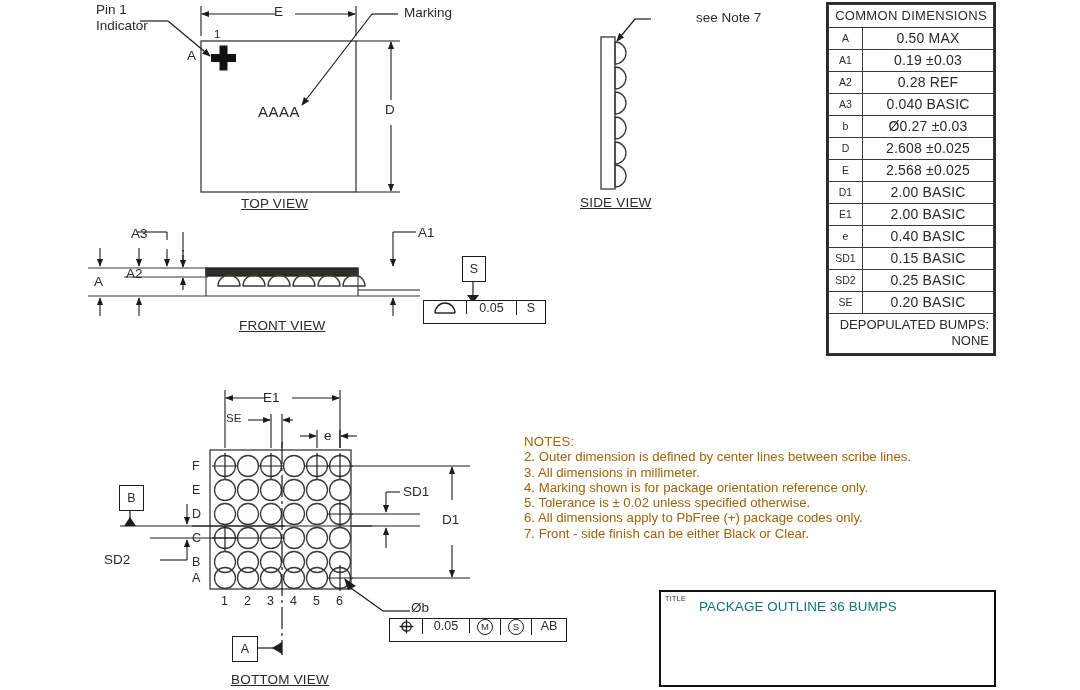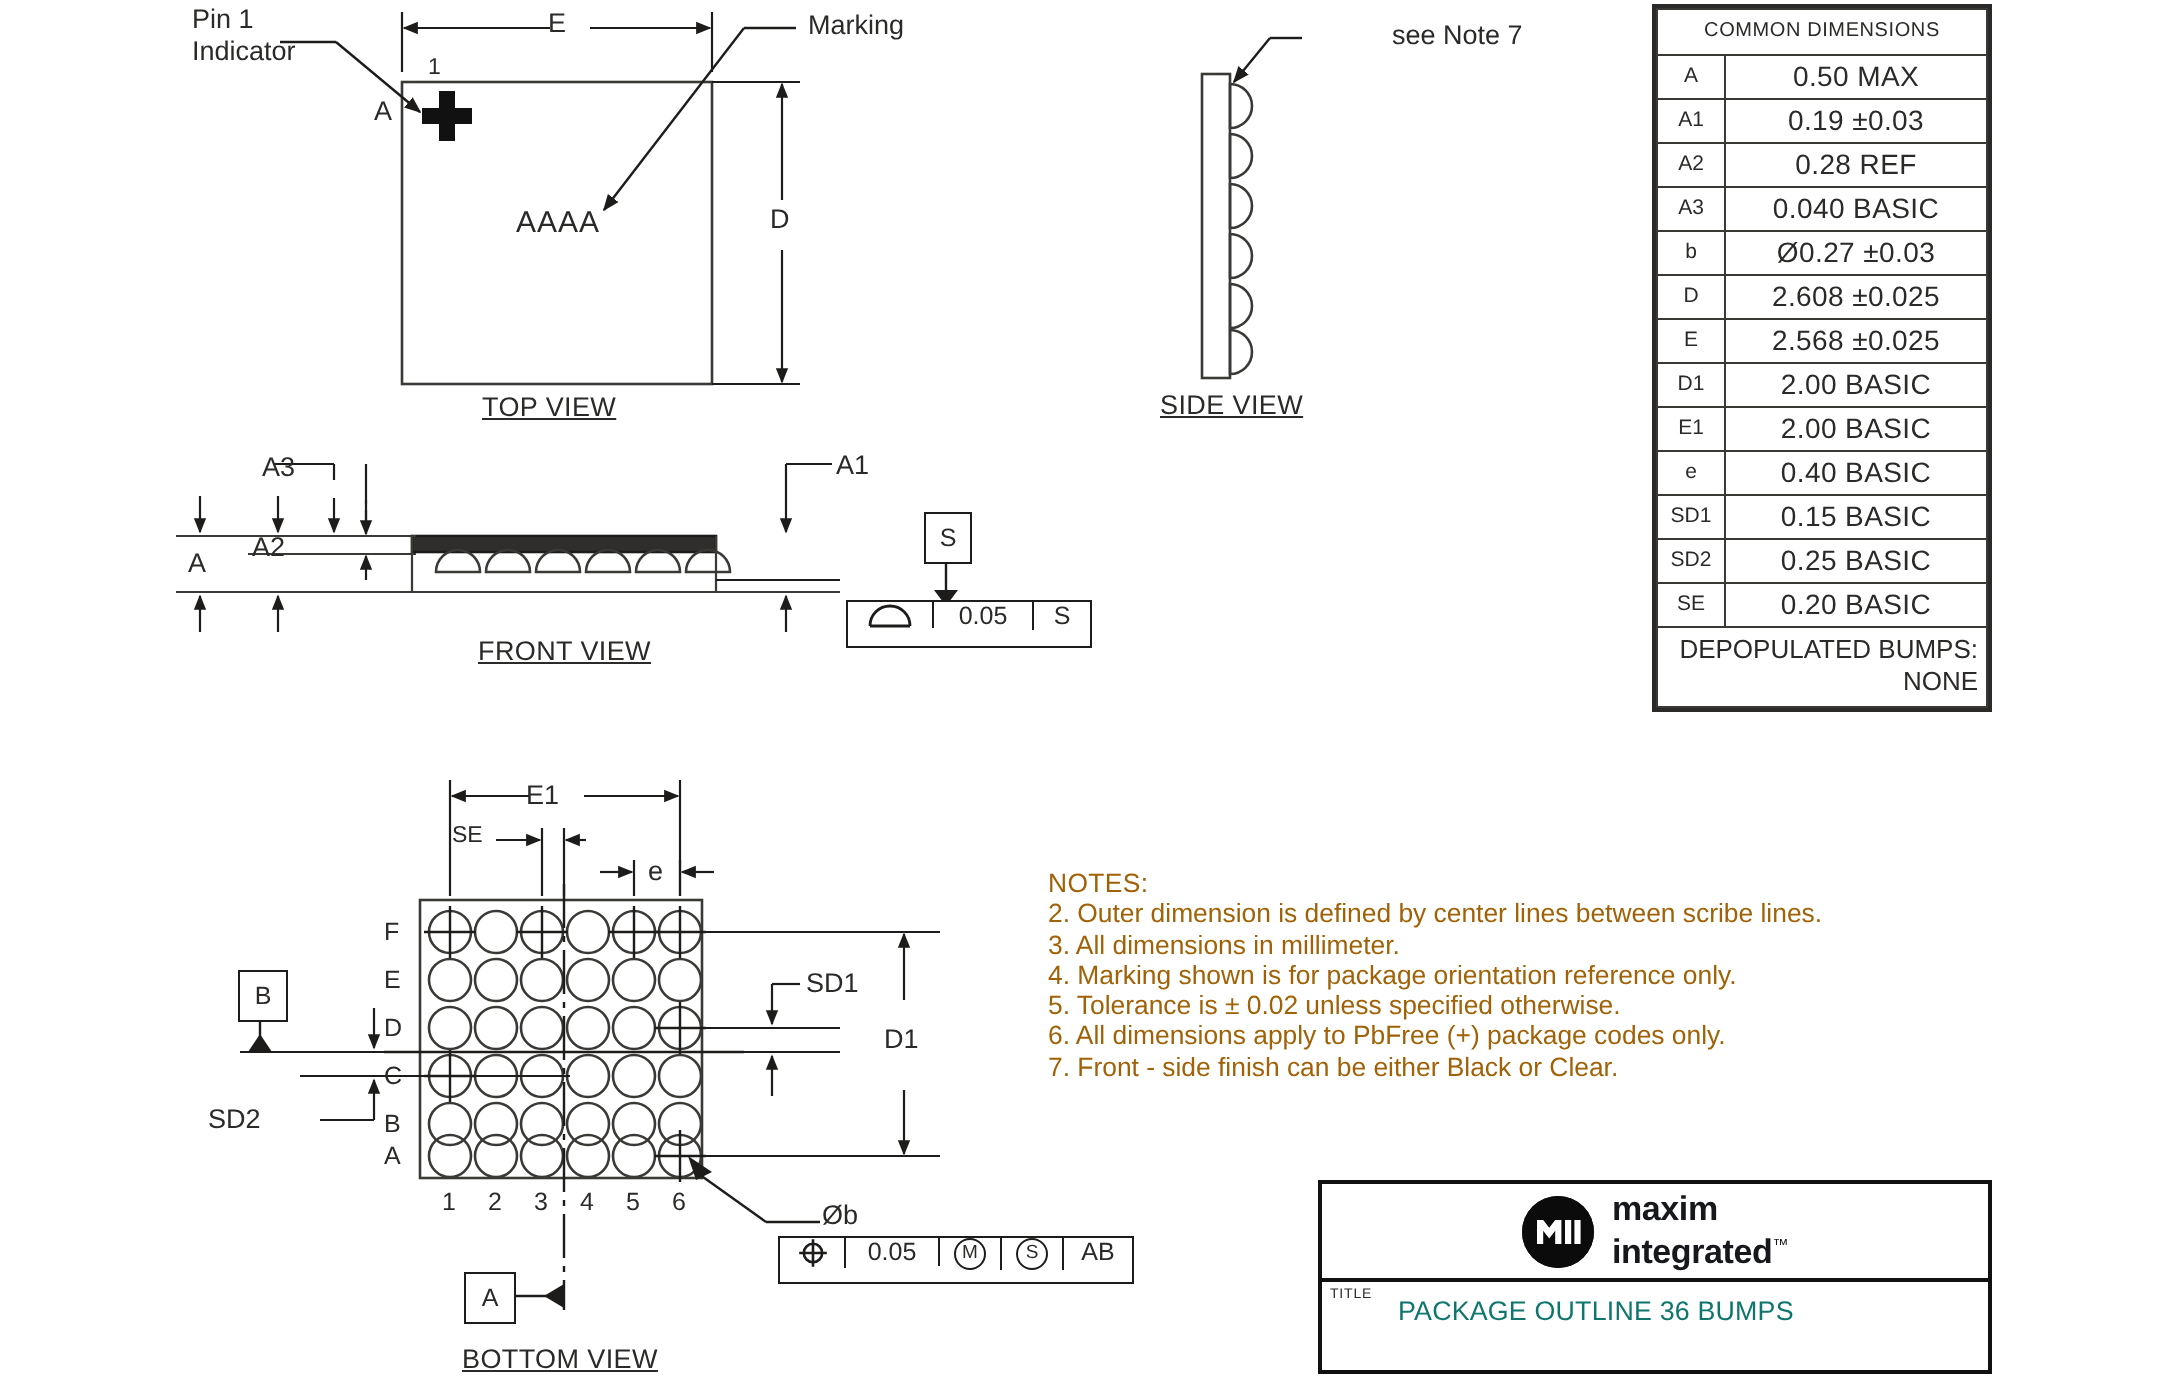--- a/index.html
+++ b/index.html
@@ -17,21 +17,21 @@
     border:2px solid #2b2a28;border-collapse:collapse;background:#fff;
   }
   #dim-table table{border-collapse:collapse;width:100%;}
   #dim-table td{
     border:1px solid #3a3936;
     font-size:12.5px;color:#2b2a28;
     padding:0;height:21px;line-height:21px;text-align:center;
     white-space:nowrap;
   }
   #dim-table td.hdr{
-    font-size:10px;letter-spacing:.3px;height:22px;line-height:22px;
+    font-size:13px;letter-spacing:.3px;height:22px;line-height:22px;
   }
   #dim-table td.sym{
     width:33px;font-size:10.5px;
   }
   #dim-table td.val{
     font-size:14px;text-align:center;letter-spacing:.2px;
   }
   #dim-table td.depop{
     text-align:right;font-size:13px;line-height:16px;
     padding:3px 4px 4px 3px;height:auto;
@@ -494,36 +494,20 @@
         <li>2. Outer dimension is defined by center lines between scribe lines.</li>
         <li>3. All dimensions in millimeter.</li>
         <li>4. Marking shown is for package orientation reference only.</li>
         <li>5. Tolerance is ± 0.02 unless specified otherwise.</li>
         <li>6. All dimensions apply to PbFree (+) package codes only.</li>
         <li>7. Front - side finish can be either Black or Clear.</li>
       </ol>
   </div>
 
   <div id="title-block">
-    <div id="tb-logo">
-      <div class="mark">
-        <svg width="36" height="36" viewBox="0 0 36 36">
-          <circle cx="18" cy="18" r="18" fill="#0b0b0b"></circle>
-          <path d="M7.5,12 L7.5,24 L10.6,24 L10.6,17.4 L13.6,21.2 L16.6,17.4 L16.6,24 L19.7,24 L19.7,12 L16.6,12 L13.6,15.9 L10.6,12 Z" fill="#ffffff"></path>
-          <path d="M21.5,12 L24.6,12 L24.6,24 L21.5,24 Z" fill="#ffffff"></path>
-          <path d="M26.2,12 L29.3,12 L29.3,24 L26.2,24 Z" fill="#ffffff"></path>
-        </svg>
-      </div>
-      <div class="wordmark">
-        <div>maxim</div>
-        <div>
-          <span>integrated</span><span class="tm">™</span>
-        </div>
-      </div>
-    </div>
     <div id="tb-title">
       <div class="lbl">TITLE</div>
       <div class="txt">
         <div>PACKAGE OUTLINE 36 BUMPS</div>
       </div>
     </div>
   </div>
 
 </div>
 

